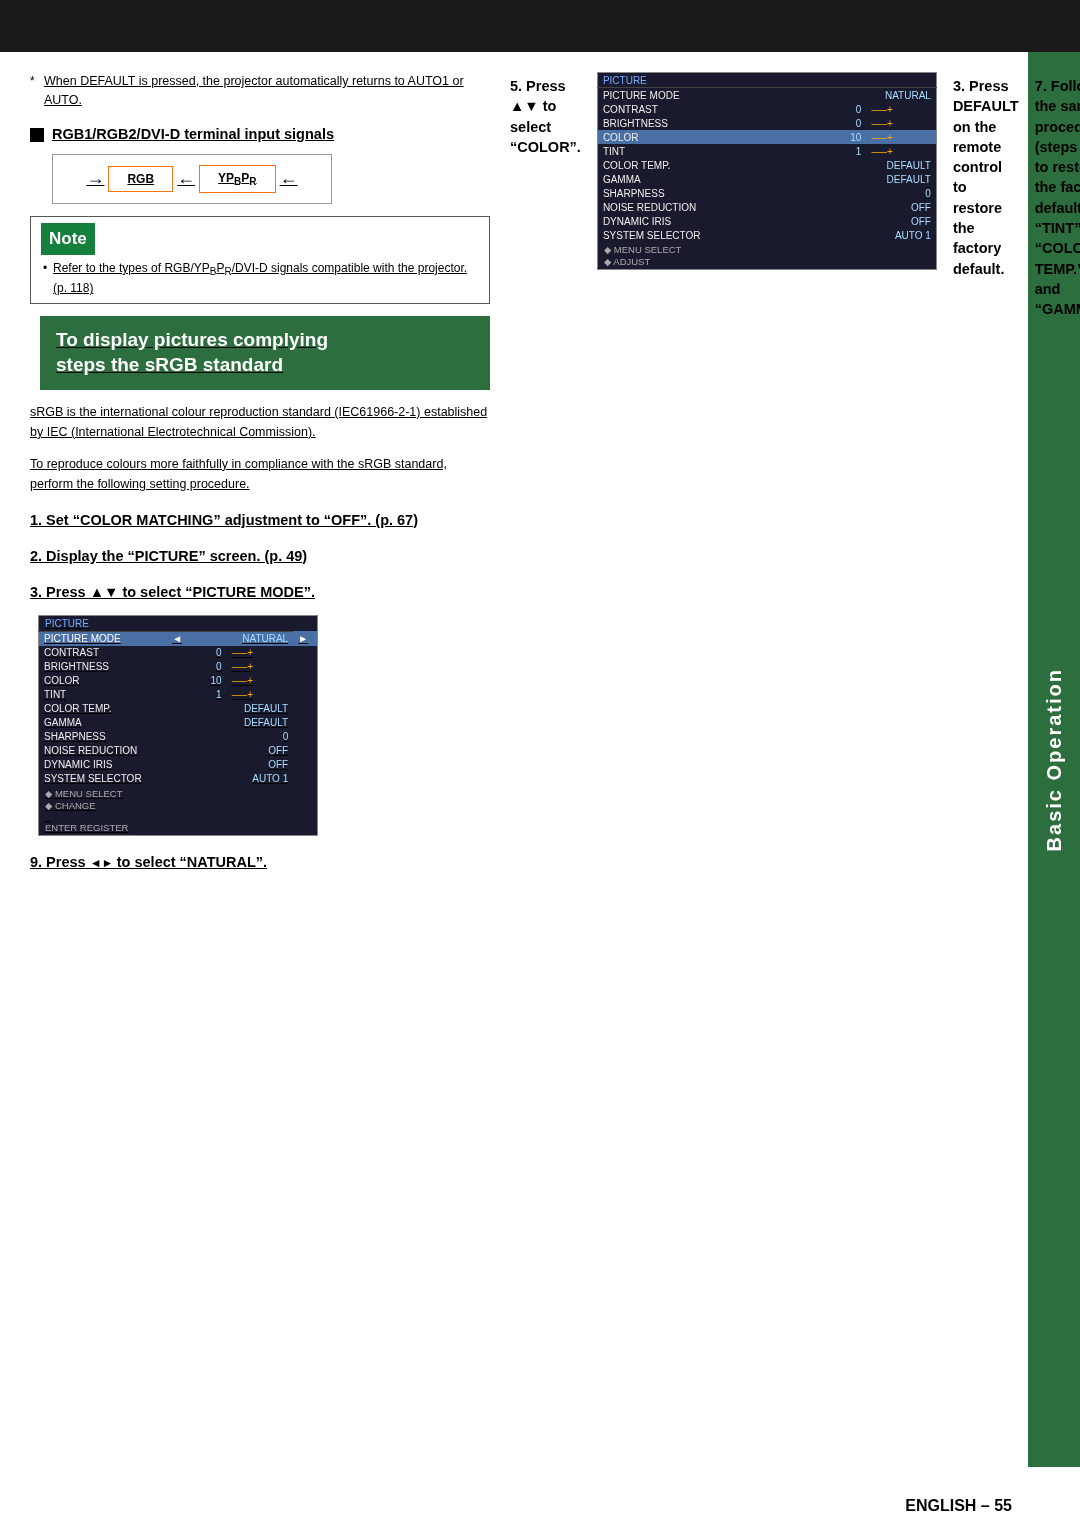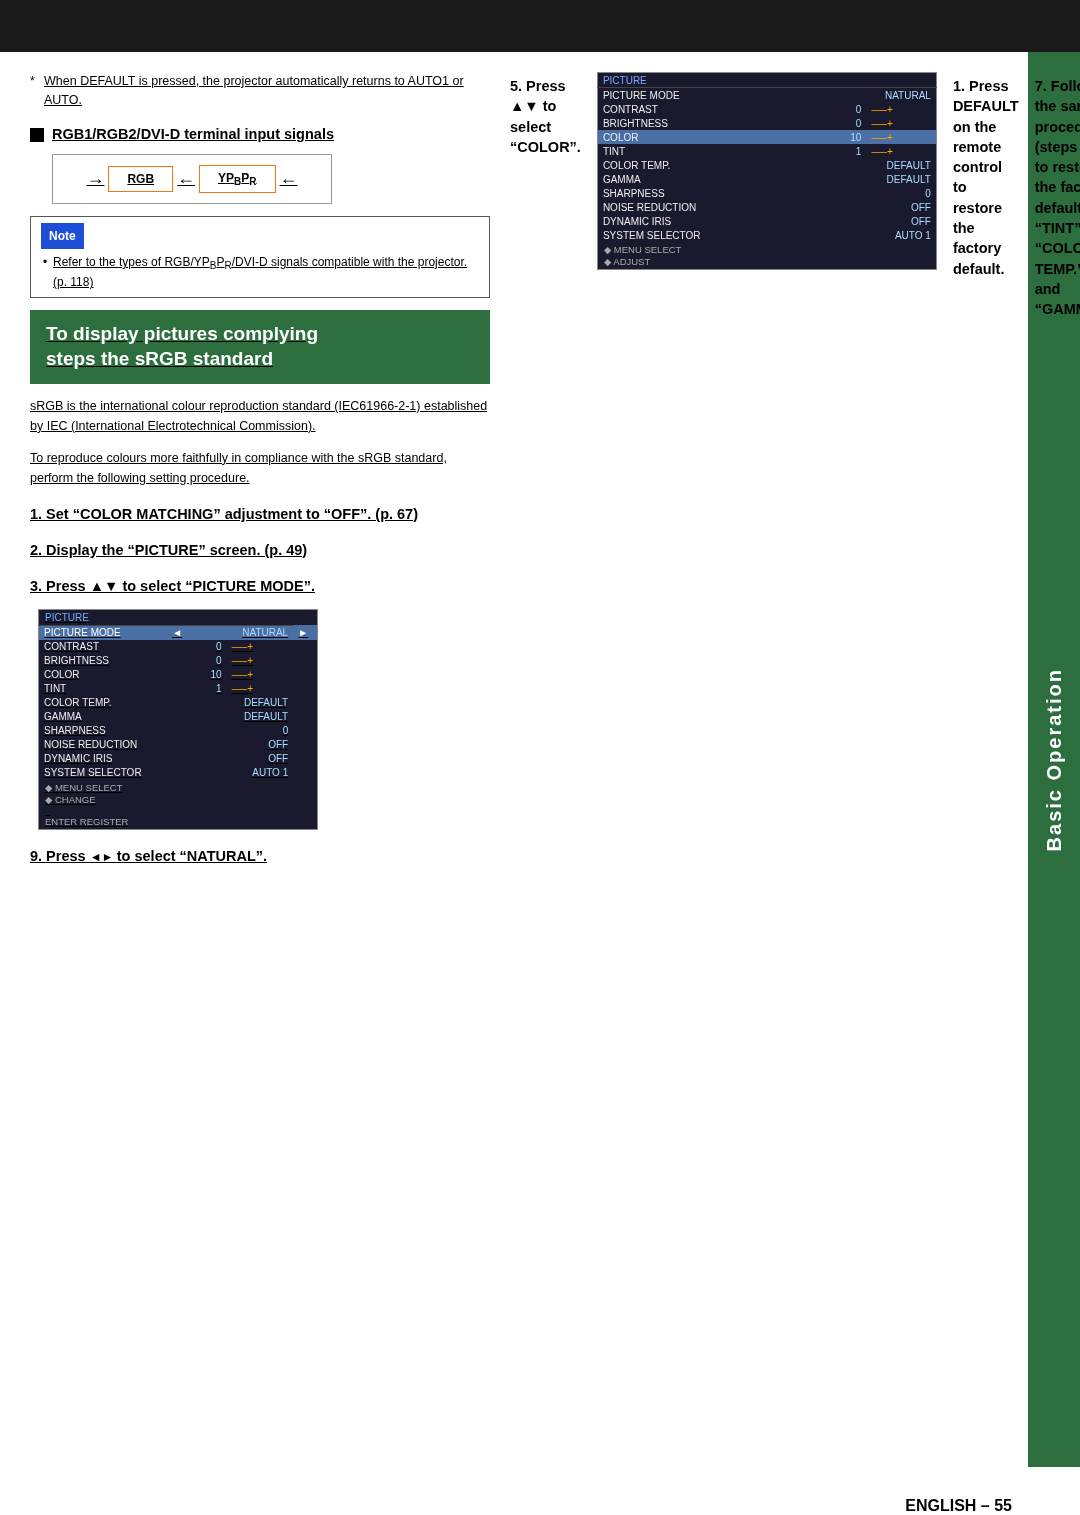--- a/index.html
+++ b/index.html
@@ -130,24 +130,24 @@
       color: #000;
     }
 
     
     .note-box {
       border: 1px solid #555;
       padding: 6px 10px;
       margin-left: 0;
     }
     .note-title {
-      background: #1d4ed8;
-      color: #fff;
-      font-weight: bold;
-      font-size: 12px;
+      background: #15803d;
+      color: #fff;
+      font-weight: bold;
+      font-size: 17px;
       padding: 6px 8px;
       display: inline-block;
       margin-bottom: 4px;
     }
     .note-text {
       font-size: 12px;
       line-height: 1.5;
       padding-left: 12px;
       position: relative;
     }
@@ -158,20 +158,21 @@
     }
 
     
     .highlight-box {
       background: #2d6e3e;
       color: #fff;
       padding: 12px 16px;
       font-size: 19px;
       font-weight: bold;
       line-height: 1.3;
+      margin-left: 10px;
     }
 
     
     .body-text {
       font-size: 12.5px;
       line-height: 1.6;
       color: #000;
     }
 
     
@@ -471,21 +472,21 @@
             <div class="table-footer">
               <span>◆ MENU SELECT</span>
               <span>◆ ADJUST</span>
             </div>
           </td>
         </tr>
       </tbody>
         </table>
     </div>
 
-    <div class="step">1. Press DEFAULT on the remote control to restore the factory default.</div>
+    <div class="step">3. Press DEFAULT on the remote control to restore the factory default.</div>
 
     <div class="step">7. Follow the same procedure (steps 5-6) to restore the factory default for “TINT”, “COLOR TEMP.” and “GAMMA”.</div>
 
     <div class="note-box-right">
       <span class="note-title">Note</span>
       <div class="note-text">sRGB is only enable when RGB signals are being input.</div>
     </div>
 
   </div>
 

